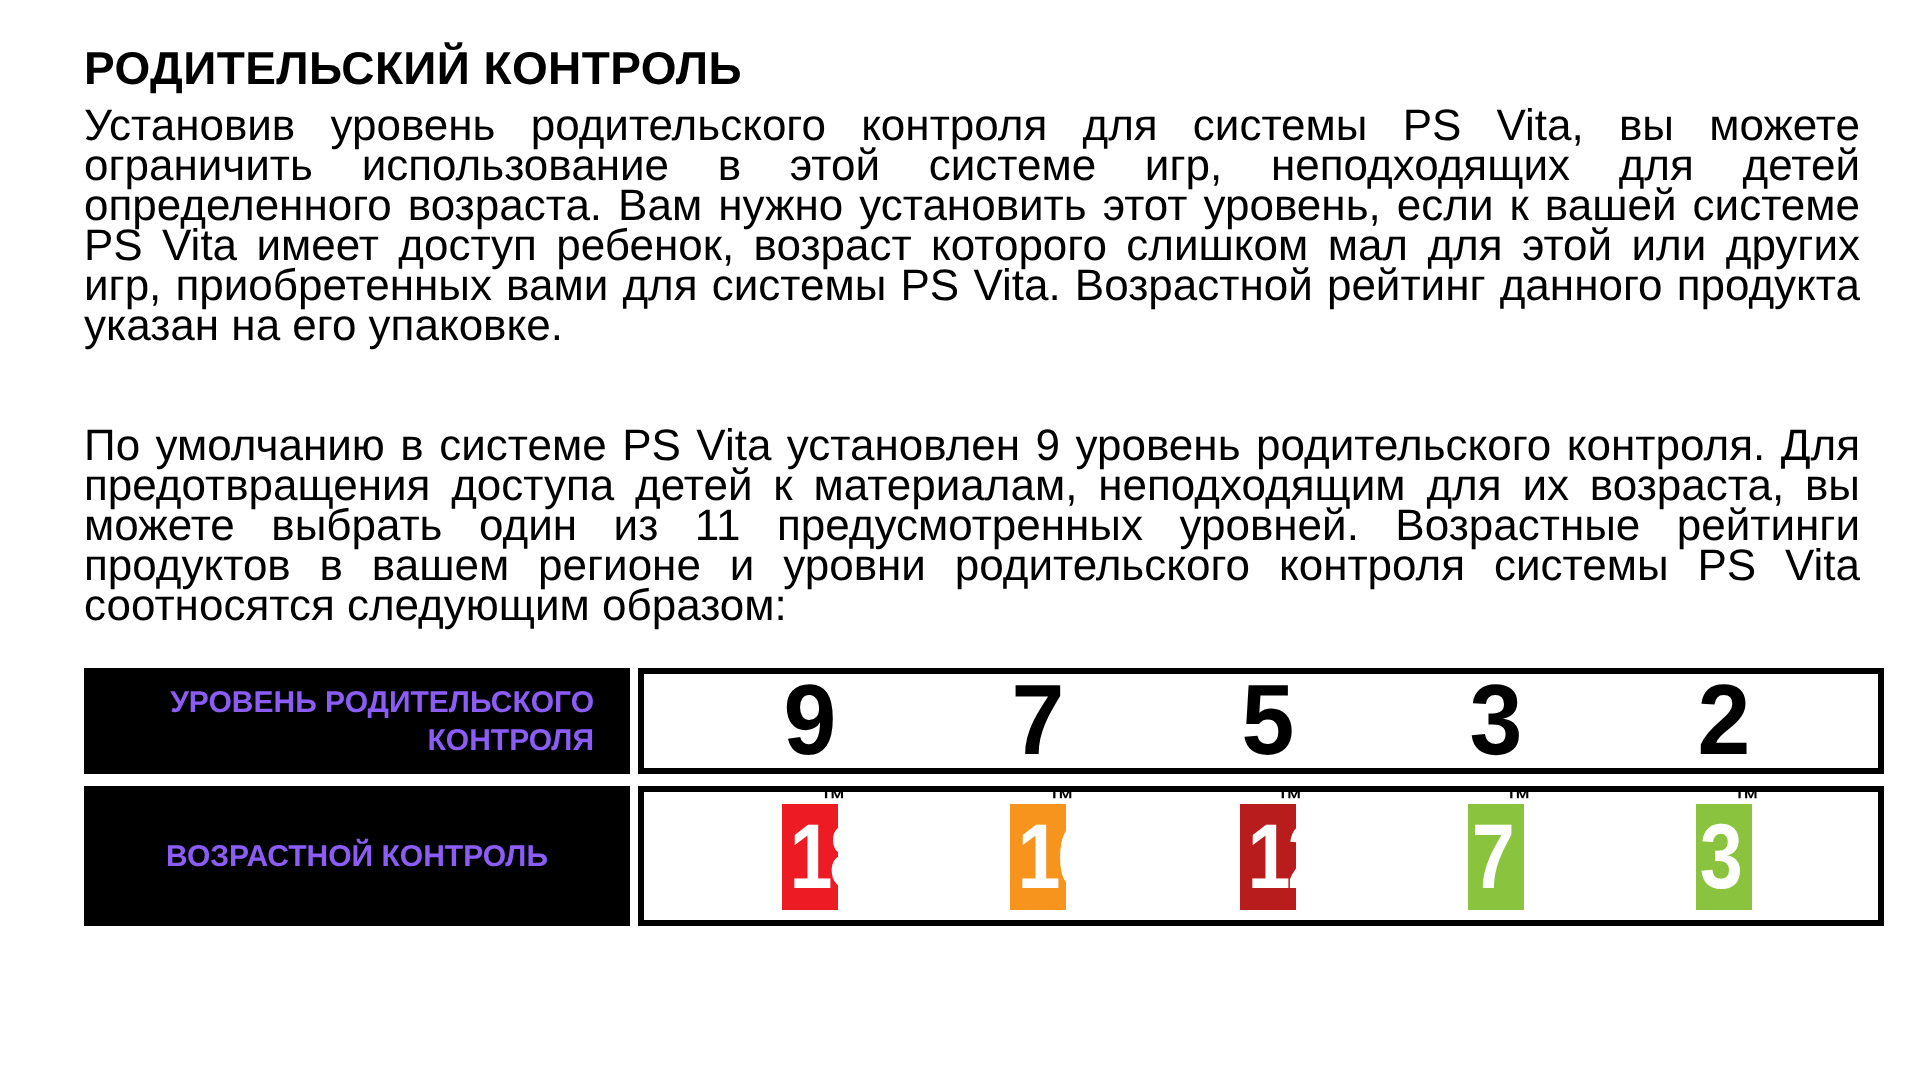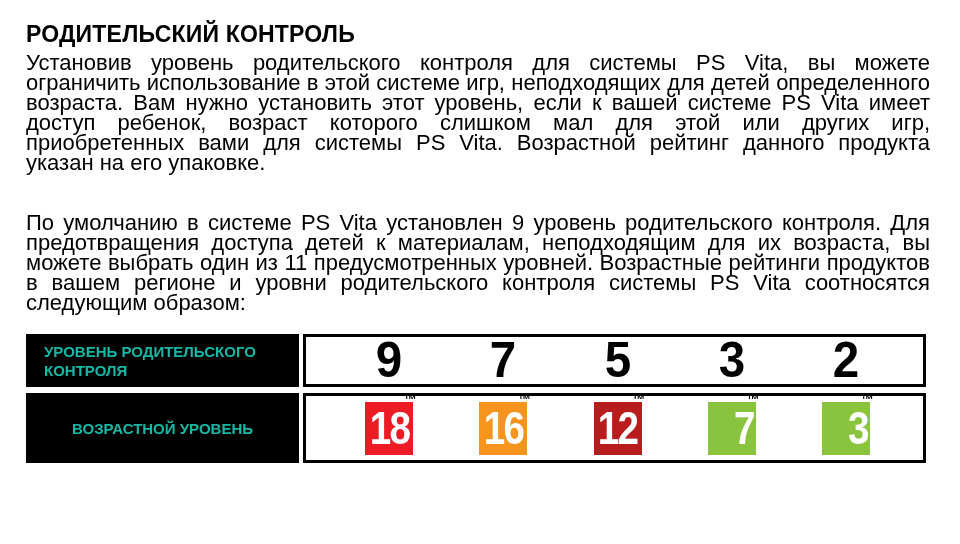--- a/index.html
+++ b/index.html
@@ -6,21 +6,21 @@
   html, body { margin: 0; padding: 0; }
   body {
     width: 960px;
     height: 544px;
     background: #ffffff;
     font-family: "Liberation Sans", sans-serif;
     color: #000000;
     overflow: hidden;
   }
   .page {
-    padding: 20px 30px 0 26px;
+    padding: 20px 30px 0 42px;
     width: 960px;
   }
   .page-title {
     font-size: 23px;
     line-height: 28px;
     font-weight: bold;
     letter-spacing: 0.2px;
     margin: 0 0 5px 0;
   }
   .body-text p {
@@ -34,25 +34,25 @@
   
   .ptable { width: 900px; }
   .trow { display: flex; }
   .trow + .trow { margin-top: 6px; }
   .row-levels { height: 53px; }
   .row-ratings { height: 70px; }
   .label-cell {
     width: 273px;
     flex: 0 0 273px;
     background: #000000;
-    color: #14b8a6;
+    color: #8b5cf6;
     font-weight: bold;
     font-size: 15px;
     line-height: 19px;
-    text-align: left;
+    text-align: right;
     display: flex;
     align-items: center;
     justify-content: center;
     padding: 0 18px;
   }
   .value-cell {
     flex: 1;
     margin-left: 4px;
     background: #ffffff;
     border: 3px solid #000000;
@@ -69,25 +69,25 @@
   }
   .level-num {
     font-size: 50px;
     font-weight: bold;
     line-height: 47px;
     transform: scaleX(0.95);
   }
   
   .badge {
     position: relative;
-    width: 48px;
+    width: 28px;
     height: 53px;
     display: flex;
     align-items: center;
-    justify-content: flex-end;
+    justify-content: flex-start;
   }
   .badge-age {
     color: #ffffff;
     font-weight: bold;
     font-size: 46px;
     line-height: 46px;
     letter-spacing: -2px;
     transform: scaleX(0.84);
   }
   .badge-tm {
@@ -129,21 +129,21 @@
         <div class="col">
           <span class="level-num">3</span>
         </div>
         <div class="col">
           <span class="level-num">2</span>
         </div>
       </div>
     </div>
 
     <div class="trow row-ratings">
-      <div class="label-cell">ВОЗРАСТНОЙ УРОВЕНЬ</div>
+      <div class="label-cell">ВОЗРАСТНОЙ КОНТРОЛЬ</div>
       <div class="value-cell">
         <div class="col">
           <div class="badge" style="background-color: rgb(237, 28, 36);">
             <span class="badge-age">18</span>
             <span class="badge-tm">™</span>
           </div>
         </div>
         <div class="col">
           <div class="badge" style="background-color: rgb(247, 148, 30);">
             <span class="badge-age">16</span>

